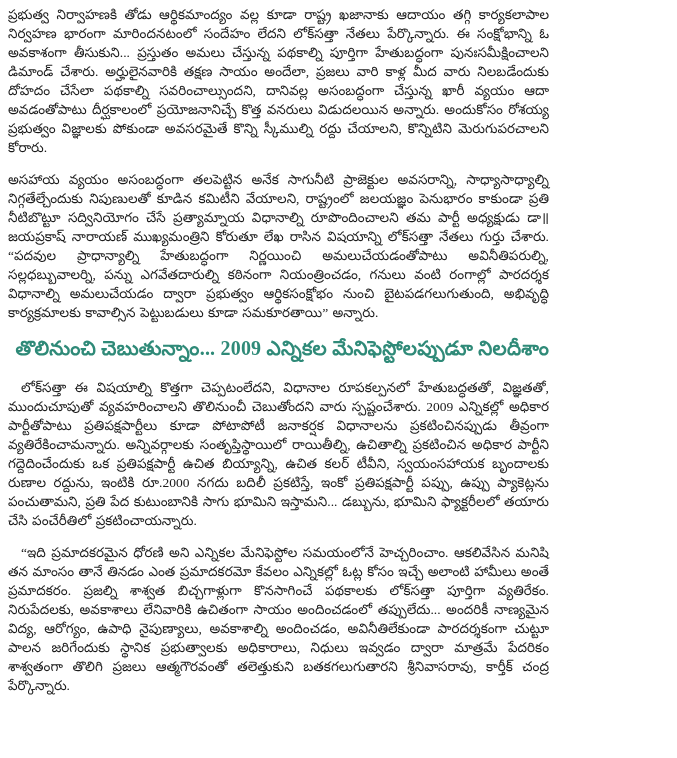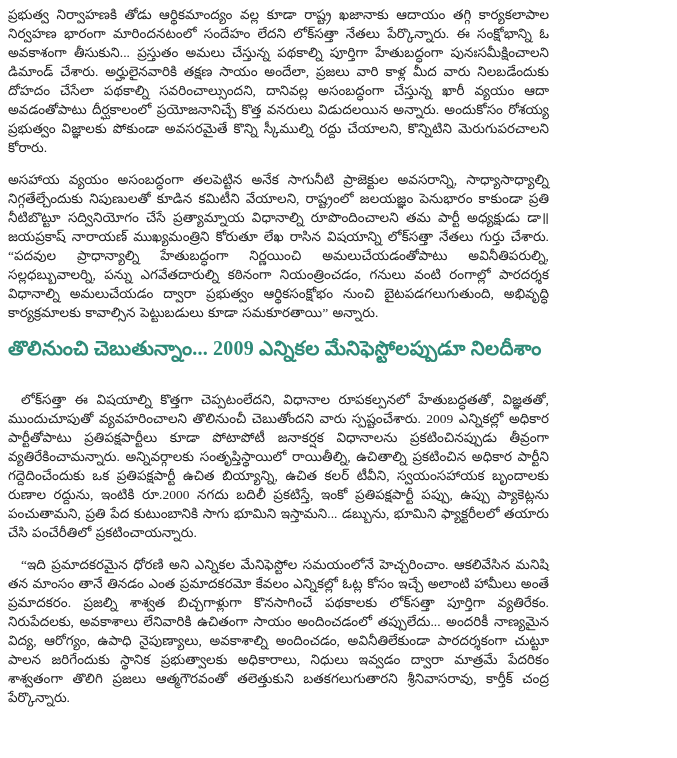--- a/index.html
+++ b/index.html
@@ -26,22 +26,22 @@
       word-spacing: 1px;
     }
     .para.indent {
       text-indent: 13px;
     }
     .heading {
       font-size: 20px;
       line-height: 27px;
       font-weight: bold;
       color: var(--color-heading, #2f8a78);
-      margin: 10px 0 28px 0;
-      text-align: left;
+      margin: 10px 0 16px 0;
+      text-align: right;
       letter-spacing: 0.2px;
     }
   </style>
 </head>
 <body>
 
 <div class="page">
   <p class="para">ప్రభుత్వ నిర్వాహణకి తోడు ఆర్థికమాంద్యం వల్ల కూడా రాష్ట్ర ఖజానాకు ఆదాయం తగ్గి కార్యకలాపాల నిర్వహణ భారంగా మారిందనటంలో సందేహం లేదని లోక్‌సత్తా నేతలు పేర్కొన్నారు. ఈ సంక్షోభాన్ని ఓ అవకాశంగా తీసుకుని... ప్రస్తుతం అమలు చేస్తున్న పథకాల్ని పూర్తిగా హేతుబద్ధంగా పునఃసమీక్షించాలని డిమాండ్ చేశారు. అర్హులైనవారికి తక్షణ సాయం అందేలా, ప్రజలు వారి కాళ్ల మీద వారు నిలబడేందుకు దోహదం చేసేలా పథకాల్ని సవరించాల్సుందని, దానివల్ల అసంబద్ధంగా చేస్తున్న ఖారీ వ్యయం ఆదా అవడంతోపాటు దీర్ఘకాలంలో ప్రయోజనానిచ్చే కొత్త వనరులు విడుదలయిన అన్నారు. అందుకోసం రోశయ్య ప్రభుత్వం విజ్ఞాలకు పోకుండా అవసరమైతే కొన్ని స్కీముల్ని రద్దు చేయాలని, కొన్నిటిని మెరుగుపరచాలని కోరారు.</p>
 
   <p class="para">అసహాయ వ్యయం అసంబద్ధంగా తలపెట్టిన అనేక సాగునీటి ప్రాజెక్టుల అవసరాన్ని, సాధ్యాసాధ్యాల్ని నిగ్గతేల్చేందుకు నిపుణులతో కూడిన కమిటీని వేయాలని, రాష్ట్రంలో జలయజ్ఞం పెనుభారం కాకుండా ప్రతి నీటిబొట్టూ సద్వినియోగం చేసే ప్రత్యామ్నాయ విధానాల్ని రూపొందించాలని తమ పార్టీ అధ్యక్షుడు డా॥ జయప్రకాష్ నారాయణ్ ముఖ్యమంత్రిని కోరుతూ లేఖ రాసిన విషయాన్ని లోక్‌సత్తా నేతలు గుర్తు చేశారు. “పదవుల ప్రాధాన్యాల్ని హేతుబద్ధంగా నిర్ణయించి అమలుచేయడంతోపాటు అవినీతిపరుల్ని, సల్లధబ్బువాలర్ని, పన్ను ఎగవేతదారుల్ని కఠినంగా నియంత్రించడం, గనులు వంటి రంగాల్లో పారదర్శక విధానాల్ని అమలుచేయడం ద్వారా ప్రభుత్వం ఆర్థికసంక్షోభం నుంచి బైటపడగలుగుతుంది, అభివృద్ధి కార్యక్రమాలకు కావాల్సిన పెట్టుబడులు కూడా సమకూరతాయి” అన్నారు.</p>

